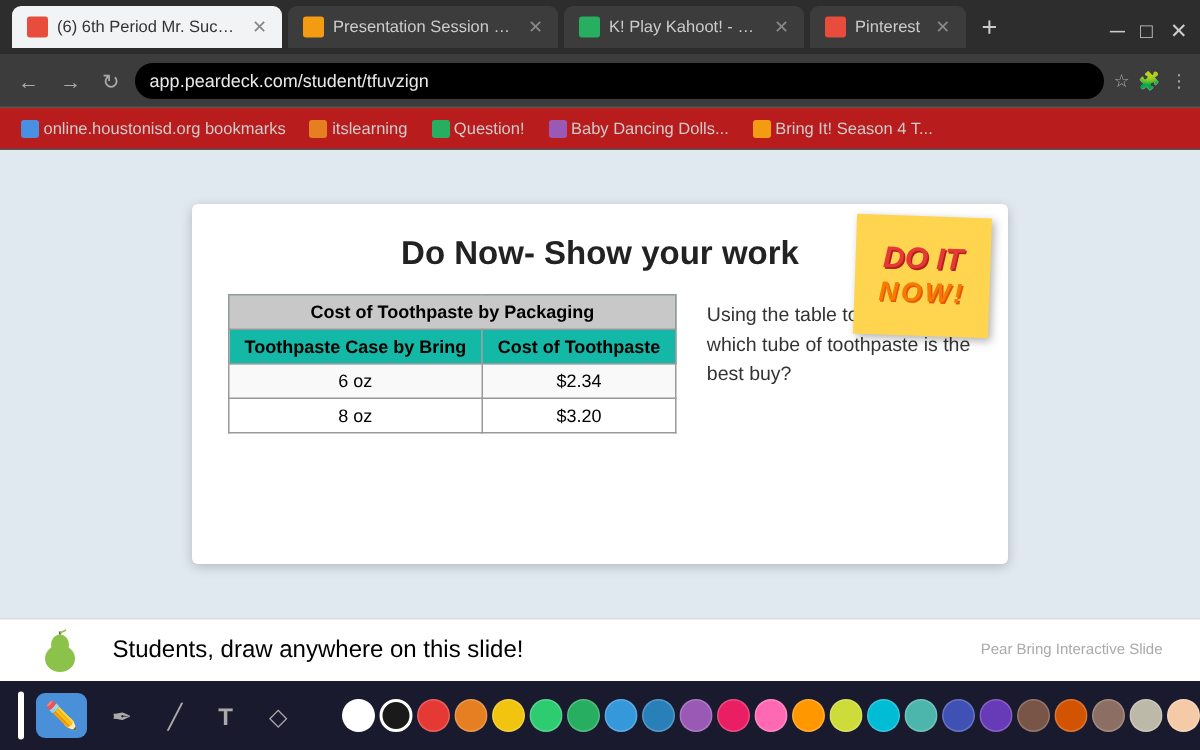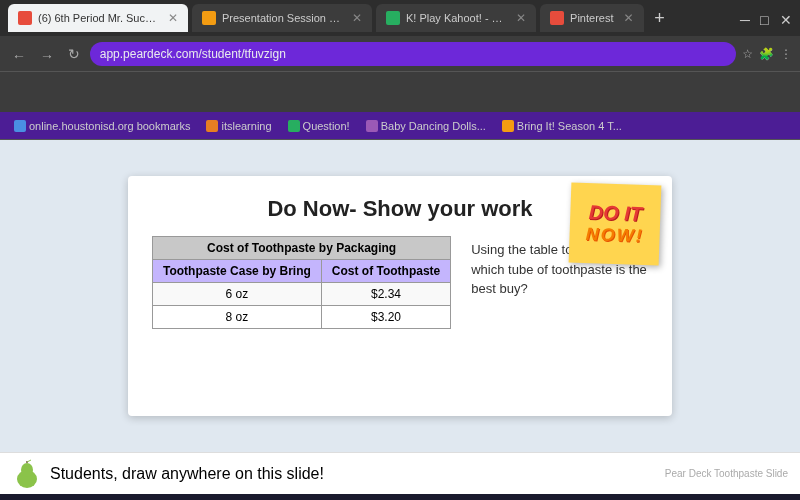--- a/index.html
+++ b/index.html
@@ -11,55 +11,55 @@
     .tab { display: flex; align-items: center; height: 28px; padding: 0 10px; border-radius: 6px 6px 0 0; font-size: 11px; color: #ccc; background: #3c3c3c; max-width: 180px; overflow: hidden; white-space: nowrap; gap: 6px; }
     .tab.active { background: #f1f3f4; color: #333; }
     .tab-favicon { width: 14px; height: 14px; border-radius: 2px; flex-shrink: 0; }
     .tab-close { margin-left: 4px; color: #888; font-size: 12px; cursor: pointer; }
     .new-tab-btn { width: 24px; height: 24px; display: flex; align-items: center; justify-content: center; color: #ccc; font-size: 18px; cursor: pointer; }
     .window-controls { margin-left: auto; display: flex; gap: 8px; align-items: center; }
     .win-btn { width: 12px; height: 12px; font-size: 14px; color: #ccc; cursor: pointer; }
 
     .address-bar { display: flex; align-items: center; height: 36px; background: #3c3c3c; padding: 0 8px; gap: 6px; border-bottom: 1px solid #555; }
     .nav-btn { color: #aaa; font-size: 14px; cursor: pointer; padding: 2px 4px; }
-    .address-input { flex: 1; height: 24px; background: #6d28d9; border: none; border-radius: 12px; padding: 0 10px; color: #e8eaed; font-size: 12px; outline: none; }
+    .address-input { flex: 1; height: 24px; background: #000000; border: none; border-radius: 12px; padding: 0 10px; color: #e8eaed; font-size: 12px; outline: none; }
     .addr-icon { color: #aaa; font-size: 12px; }
 
-    .bookmarks-bar { display: flex; align-items: center; height: 28px; background: #4c1d95; padding: 0 8px; gap: 4px; border-bottom: 1px solid #555; overflow: hidden; margin-top: 40px; }
+    .bookmarks-bar { display: flex; align-items: center; height: 28px; background: #b91c1c; padding: 0 8px; gap: 4px; border-bottom: 1px solid #555; overflow: hidden; }
     .bookmark-item { display: flex; align-items: center; gap: 3px; padding: 2px 6px; border-radius: 3px; font-size: 11px; color: #ccc; cursor: pointer; white-space: nowrap; }
     .bm-icon { width: 12px; height: 12px; border-radius: 2px; }
 
     
     .content-area { background: #e0e8f0; height: calc(500px - 36px - 36px - 28px - 42px - 46px); display: flex; justify-content: center; align-items: center; padding: 10px; }
 
     .slide-container { background: white; width: 544px; height: 240px; border-radius: 4px; box-shadow: 0 2px 8px rgba(0,0,0,0.2); position: relative; overflow: hidden; padding: 20px 24px; }
     .slide-title { font-size: 22px; font-weight: bold; text-align: center; margin-bottom: 14px; color: #222; }
 
     .slide-body { display: flex; gap: 20px; align-items: flex-start; }
 
     
     .table-section { flex-shrink: 0; }
     table { border-collapse: collapse; font-size: 12px; }
     table th, table td { border: 1px solid #999; padding: 4px 10px; text-align: center; }
-    table thead tr { background: #c4b5fd; margin-left: 20px; }
+    table thead tr { background: #14b8a6; margin-left: 20px; }
     table thead th { font-weight: bold; }
     table tbody tr:nth-child(odd) { background: #f9f9f9; }
     table tbody tr:nth-child(even) { background: #fff; }
     .table-header { background: #c8c8c8; font-weight: bold; text-align: center; padding: 4px 8px; border: 1px solid #999; font-size: 12px; }
 
     
     .question-text { font-size: 13px; color: #333; line-height: 1.5; padding-top: 4px; }
 
     
     .sticky-note { position: absolute; top: 8px; right: 12px; width: 90px; height: 80px; background: #ffd54f; transform: rotate(2deg); display: flex; flex-direction: column; align-items: center; justify-content: center; box-shadow: 2px 2px 6px rgba(0,0,0,0.3); padding: 6px; }
     .sticky-line1 { font-size: 20px; font-weight: 900; color: #e53935; font-style: italic; text-shadow: 1px 1px 0 #b71c1c; }
     .sticky-line2 { font-size: 18px; font-weight: 900; color: #f57c00; font-style: italic; text-shadow: 1px 1px 0 #e65100; letter-spacing: 2px; }
 
     
-    .students-bar { height: 42px; background: #fff; display: flex; align-items: center; padding: 0 12px; gap: 8px; border-top: 1px solid #ddd; }
+    .students-bar { height: 42px; background: #fff; display: flex; align-items: center; padding: 0 25px; gap: 20px; border-top: 1px solid #ddd; }
 
     
     .toolbar { height: 46px; background: #1a1a2e; display: flex; align-items: center; padding: 0 12px; gap: 8px; }
     .tool-active { background: #4a90d9; border-radius: 6px; padding: 4px 6px; }
     .tool-btn { padding: 4px 8px; cursor: pointer; color: #aaa; font-size: 18px; }
 
     
     .color-palette { display: flex; align-items: center; gap: 3px; margin-left: 20px; }
     .color-swatch { width: 22px; height: 22px; border-radius: 50%; cursor: pointer; border: 1px solid rgba(255,255,255,0.2); flex-shrink: 0; }
     .color-swatch.selected { border: 2px solid white; }
@@ -179,21 +179,21 @@
 
 <div class="students-bar">
 
   <svg width="30" height="30" viewBox="0 0 30 30">
     <ellipse cx="15" cy="20" rx="10" ry="9" fill="#8bc34a"></ellipse>
     <ellipse cx="15" cy="11" rx="6" ry="7" fill="#8bc34a"></ellipse>
     <line x1="15" y1="4" x2="15" y2="2" stroke="#795548" stroke-width="1.5"></line>
     <line x1="15" y1="3" x2="19" y2="1" stroke="#8bc34a" stroke-width="1"></line>
   </svg>
   <span>Students, draw anywhere on this slide!</span>
-  <span style="margin-left:auto;font-size:10px;color:#aaa;">Pear Deck Toothpaste Slide</span>
+  <span style="margin-left:auto;font-size:10px;color:#aaa;">Pear Bring Interactive Slide</span>
 </div>
 
 <div class="toolbar">
 
   <div style="width:32px;height:32px;background:#1a1a1a;border-radius:4px;border:2px solid white;display:flex;align-items:center;justify-content:center;">
   </div>
 
   <div class="tool-active">
     <span style="color:white;font-size:18px;">✏️</span>
   </div>

